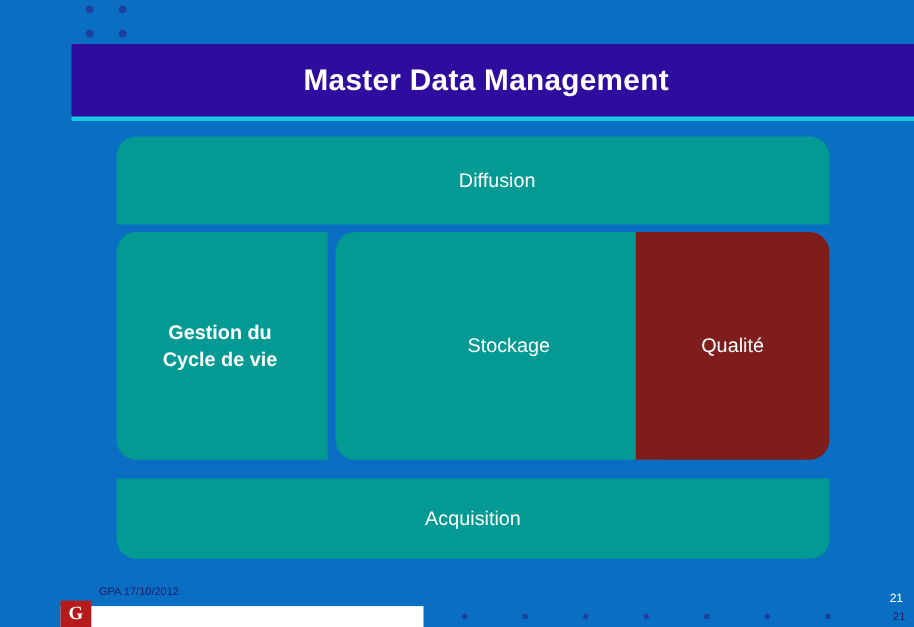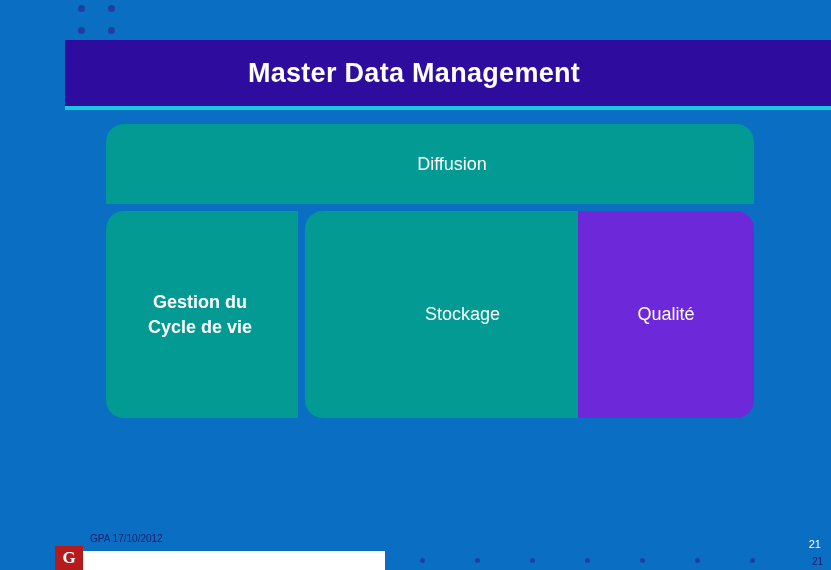--- a/index.html
+++ b/index.html
@@ -45,20 +45,21 @@
     top: 40px;
     width: 698px;
     height: 66px;
     display: flex;
     align-items: center;
     justify-content: center;
     color: #ffffff;
     font-size: 27px;
     font-weight: bold;
     letter-spacing: 0.3px;
+    padding-left: 28px;
   }
   #title-underline {
     position: absolute;
     left: 65px;
     top: 106px;
     width: 766px;
     height: 4px;
     background: #16c8e0;
   }
 
@@ -68,21 +69,21 @@
     display: flex;
     align-items: center;
     justify-content: center;
     text-align: center;
     color: #ffffff;
     font-size: 18px;
     line-height: 1.35;
     box-sizing: border-box;
   }
   .teal { background: #029a93; }
-  .orange { background: #6d28d9; }
+  .orange { background: #7f1d1d; }
 
   #box-diffusion {
     left: 106px;
     top: 124px;
     width: 648px;
     height: 80px;
     border-radius: 18px 18px 0 0;
     padding-left: 44px;
   }
   #box-gestion {
@@ -196,20 +197,23 @@
   </div>
 
   <div id="box-stockage" class="box teal">
     <span>Stockage</span>
   </div>
 
   <div id="box-qualite" class="box orange">
     <span>Qualité</span>
   </div>
 
+  <div id="box-acquisition" class="box teal">
+    <span>Acquisition</span>
+  </div>
 
   <div id="page-number">21</div>
 
   <div id="footer-bar"></div>
   <div id="footer-logo">G</div>
   <div id="footer-text">GPA 17/10/2012</div>
 
   <span class="footer-dot" style="left:420px"></span>
   <span class="footer-dot" style="left:475px"></span>
   <span class="footer-dot" style="left:530px"></span>

